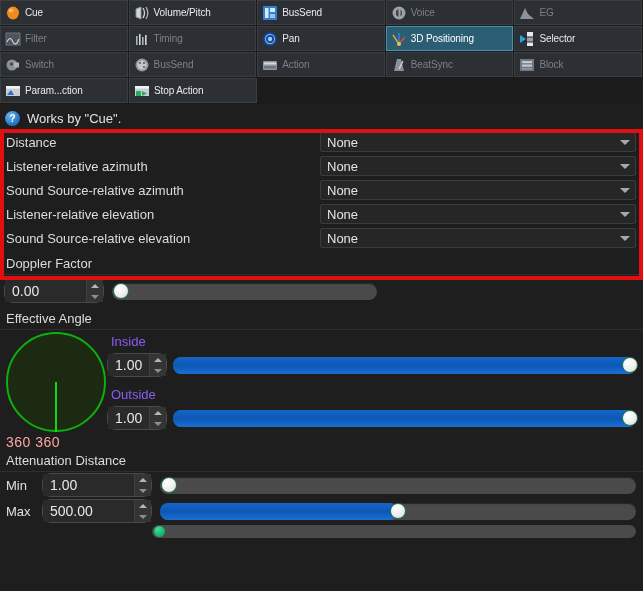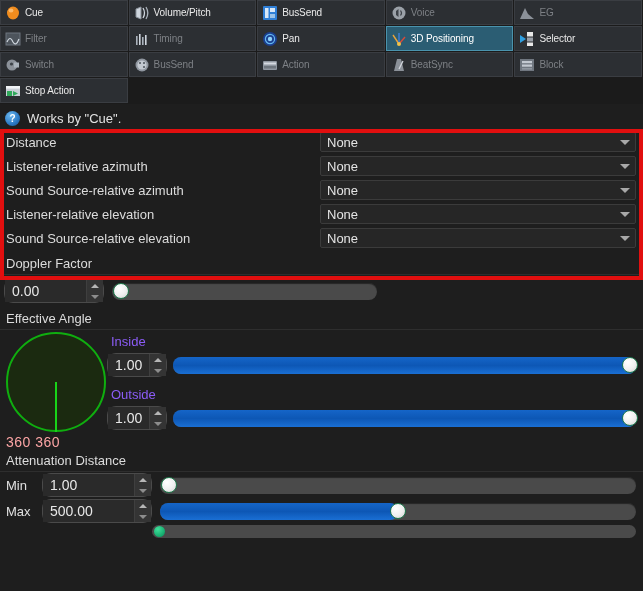--- a/index.html
+++ b/index.html
@@ -486,20 +486,30 @@
               <rect x="3" y="4" width="10" height="2.2" fill="#c3c9d1"></rect>
               <rect x="3" y="7.5" width="10" height="2.2" fill="#c3c9d1"></rect>
               <rect x="3" y="11" width="10" height="1.6" fill="#9097a0"></rect>
             </svg>
         </span>
         <span class="tlabel">Block</span>
       </div>
     </div>
 
     <div class="tab-row">
+      <div class="tab enabled">
+        <span class="ticon">
+          <svg width="16" height="16" viewBox="0 0 16 16">
+              <rect x="1" y="3" width="14" height="10" fill="#c9cfd6"></rect>
+              <rect x="1" y="3" width="14" height="2.6" fill="#f1f4f7"></rect>
+              <path d="M2 12 L6 7 L9 12 Z" fill="#2f6fc0"></path>
+            </svg>
+        </span>
+        <span class="tlabel">Param...ction</span>
+      </div>
       <div class="tab enabled">
         <span class="ticon">
           <svg width="16" height="16" viewBox="0 0 16 16">
               <rect x="1" y="3" width="14" height="10" fill="#c9cfd6"></rect>
               <rect x="1" y="3" width="14" height="2.6" fill="#f1f4f7"></rect>
               <rect x="2" y="8" width="5" height="5" fill="#2fa85a"></rect>
               <path d="M8 8 L13 10.5 L8 13 Z" fill="#2fa85a"></path>
             </svg>
         </span>
         <span class="tlabel">Stop Action</span>

